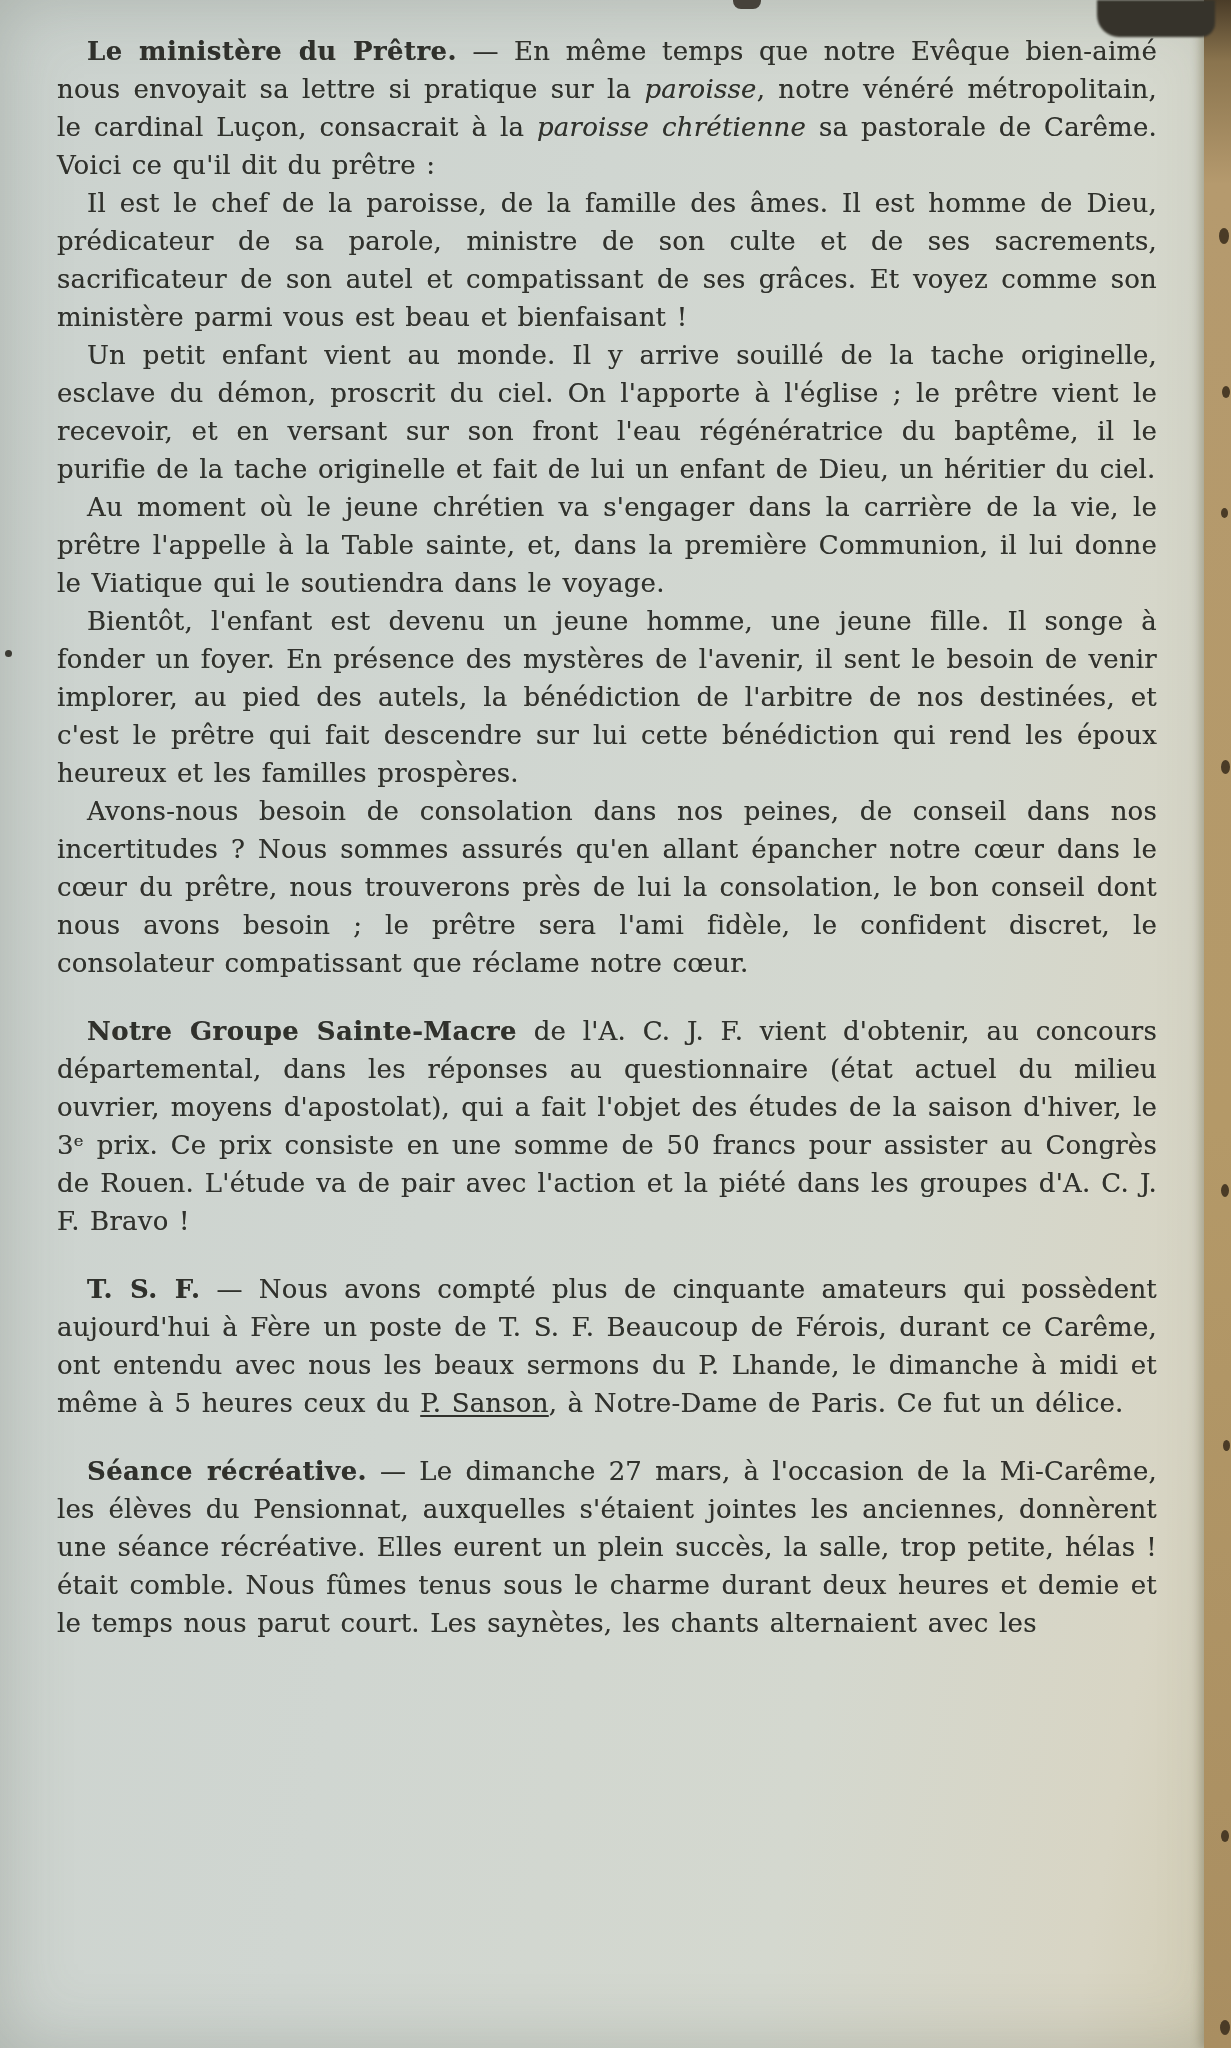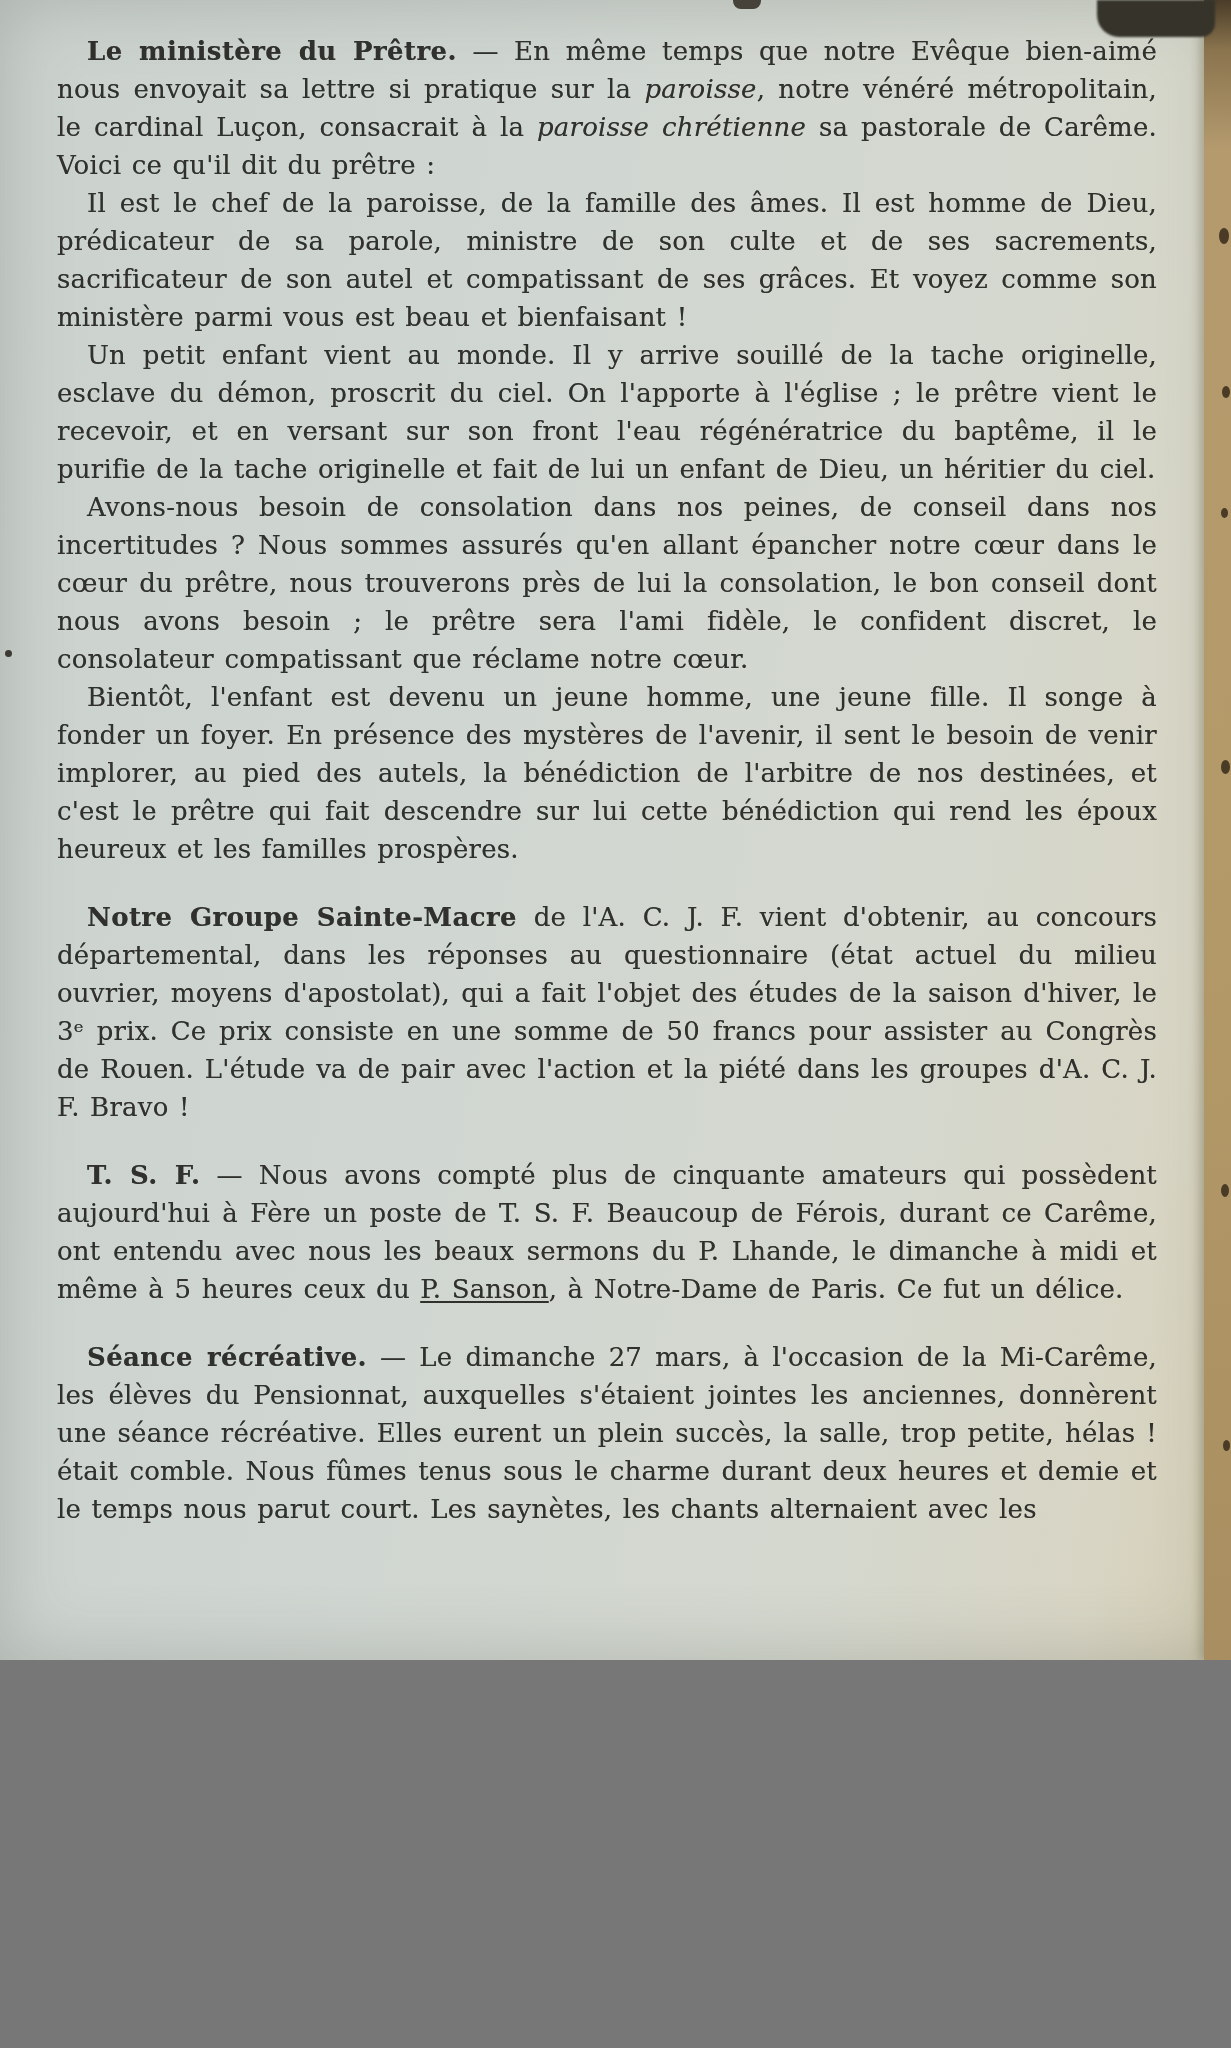--- a/index.html
+++ b/index.html
@@ -1,19 +1,19 @@
 <!DOCTYPE html>
 <html lang="fr"><head>
 <meta charset="utf-8">
 <style>
   html, body { margin: 0; padding: 0; background: #777; }
   #scan {
     position: relative;
     width: 1231px;
-    height: 1660px;
+    height: 2048px;
     overflow: hidden;
     background: linear-gradient(100deg, #cbd2ce 0%, #d0d6d1 40%, #d4d8cf 70%, #d8d5c4 90%, #d2ccb2 100%);
     box-shadow: inset 0 0 70px rgba(85, 92, 84, 0.28);
     font-family: "DejaVu Serif", "Liberation Serif", serif;
     color: #30312c;
   }
   
   .edge-strip {
     position: absolute;
     top: 0; right: 0;
@@ -69,22 +69,23 @@
   .para u { text-underline-offset: 3px; }
 </style>
 </head>
 <body>
 
 <div id="scan">
   <div class="text-block">
       <p class="para"><strong>Le ministère du Prêtre.</strong> — En même temps que notre Evêque bien-aimé nous envoyait sa lettre si pratique sur la <em>paroisse</em>, notre vénéré métropolitain, le cardinal Luçon, consacrait à la <em>paroisse chrétienne</em> sa pastorale de Carême. Voici ce qu'il dit du prêtre :</p>
       <p class="para">Il est le chef de la paroisse, de la famille des âmes. Il est homme de Dieu, prédicateur de sa parole, ministre de son culte et de ses sacrements, sacrificateur de son autel et compatissant de ses grâces. Et voyez comme son ministère parmi vous est beau et bienfaisant !</p>
       <p class="para">Un petit enfant vient au monde. Il y arrive souillé de la tache originelle, esclave du démon, proscrit du ciel. On l'apporte à l'église ; le prêtre vient le recevoir, et en versant sur son front l'eau régénératrice du baptême, il le purifie de la tache originelle et fait de lui un enfant de Dieu, un héritier du ciel.</p>
+      <p class="para">Au moment où le jeune chrétien va s'engager dans la carrière de la vie, le prêtre l'appelle à la Table sainte, et, dans la première Communion, il lui donne le Viatique qui le soutiendra dans le voyage.</p>
+      <p class="para">Bientôt, l'enfant est devenu un jeune homme, une jeune fille. Il songe à fonder un foyer. En présence des mystères de l'avenir, il sent le besoin de venir implorer, au pied des autels, la bénédiction de l'arbitre de nos destinées, et c'est le prêtre qui fait descendre sur lui cette bénédiction qui rend les époux heureux et les familles prospères.</p>
       <p class="para">Avons-nous besoin de consolation dans nos peines, de conseil dans nos incertitudes ? Nous sommes assurés qu'en allant épancher notre cœur dans le cœur du prêtre, nous trouverons près de lui la consolation, le bon conseil dont nous avons besoin ; le prêtre sera l'ami fidèle, le confident discret, le consolateur compatissant que réclame notre cœur.</p>
-      <p class="para">Bientôt, l'enfant est devenu un jeune homme, une jeune fille. Il songe à fonder un foyer. En présence des mystères de l'avenir, il sent le besoin de venir implorer, au pied des autels, la bénédiction de l'arbitre de nos destinées, et c'est le prêtre qui fait descendre sur lui cette bénédiction qui rend les époux heureux et les familles prospères.</p>
       <p class="para gap"><strong>Notre Groupe Sainte-Macre</strong> de l'A. C. J. F. vient d'obtenir, au concours départemental, dans les réponses au questionnaire (état actuel du milieu ouvrier, moyens d'apostolat), qui a fait l'objet des études de la saison d'hiver, le 3ᵉ prix. Ce prix consiste en une somme de 50 francs pour assister au Congrès de Rouen. L'étude va de pair avec l'action et la piété dans les groupes d'A. C. J. F. Bravo !</p>
       <p class="para gap"><strong>T. S. F.</strong> — Nous avons compté plus de cinquante amateurs qui possèdent aujourd'hui à Fère un poste de T. S. F. Beaucoup de Férois, durant ce Carême, ont entendu avec nous les beaux sermons du P. Lhande, le dimanche à midi et même à 5 heures ceux du <u>P. Sanson</u>, à Notre-Dame de Paris. Ce fut un délice.</p>
       <p class="para gap"><strong>Séance récréative.</strong> — Le dimanche 27 mars, à l'occasion de la Mi-Carême, les élèves du Pensionnat, auxquelles s'étaient jointes les anciennes, donnèrent une séance récréative. Elles eurent un plein succès, la salle, trop petite, hélas ! était comble. Nous fûmes tenus sous le charme durant deux heures et demie et le temps nous parut court. Les saynètes, les chants alternaient avec les</p>
     </div>
 
   <div class="edge-strip"></div>
   <div class="corner-shadow"></div>
   <div class="top-speck"></div>
   <div class="left-speck"></div>
 

